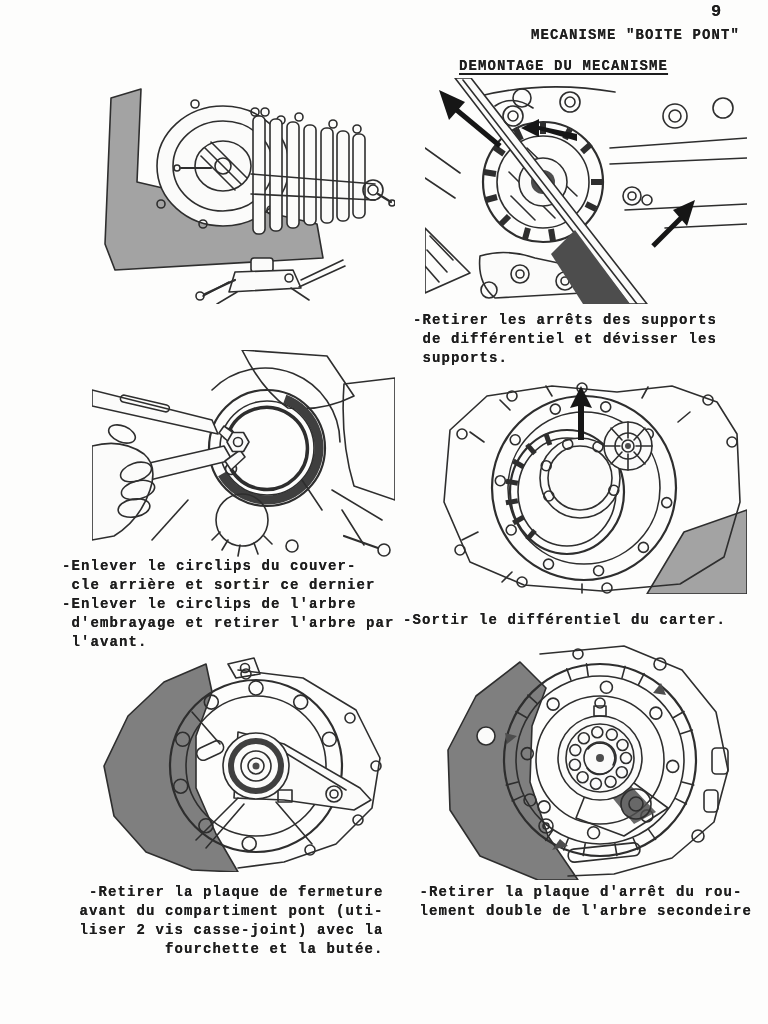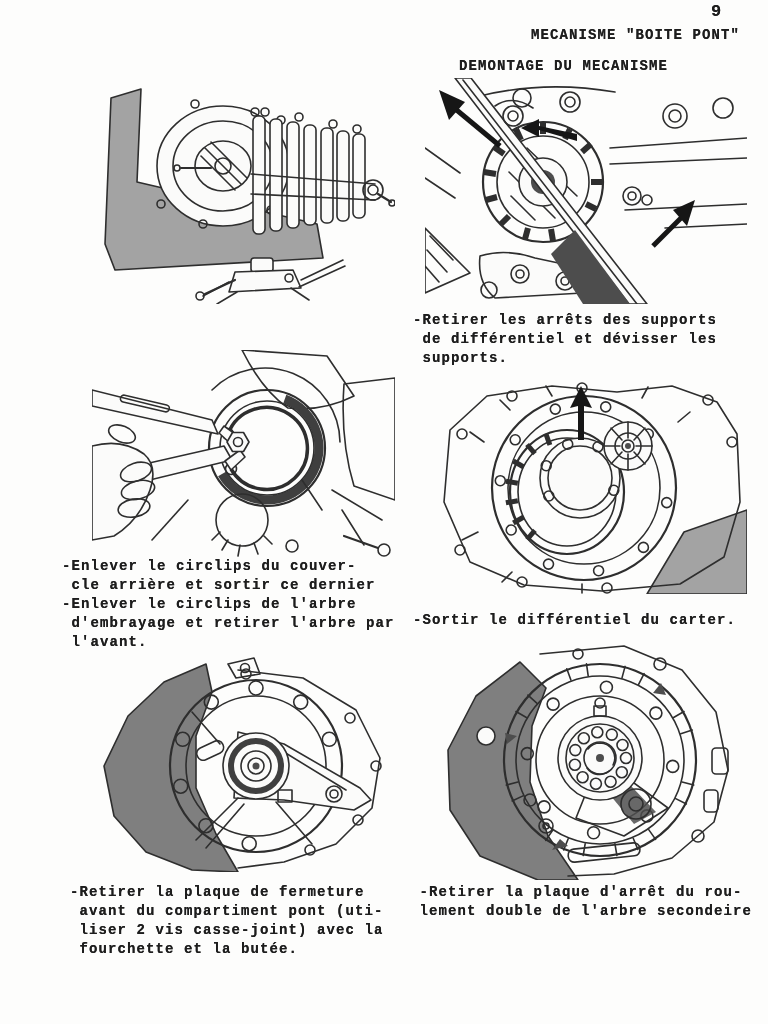--- a/index.html
+++ b/index.html
@@ -9,20 +9,21 @@
     font-family:"Liberation Mono","DejaVu Sans Mono",monospace;
     color:#1d1d1d;
   }
   .txt{
     position:absolute;font-weight:700;font-size:14px;letter-spacing:1.1px;
     line-height:19px;white-space:pre;
     text-shadow:0 0 0.6px rgba(25,25,25,0.85);
   }
   .page-number{font-size:17px;letter-spacing:0;}
   .section-heading{
+    text-decoration:underline;
     text-decoration-thickness:2px;
     text-underline-offset:3px;
   }
   figure.fig{position:absolute;margin:0;padding:0;}
   figure.fig svg{display:block;width:100%;height:100%;}
   .ln{stroke:#2e2e2e;fill:none;stroke-width:1.6;stroke-linecap:round;stroke-linejoin:round;}
   .ln2{stroke:#2e2e2e;fill:none;stroke-width:2.2;stroke-linecap:round;stroke-linejoin:round;}
   .wfill{fill:#fbfbfa;stroke:#2e2e2e;stroke-width:1.6;stroke-linejoin:round;}
   .gfill{fill:#a3a3a3;stroke:#2e2e2e;stroke-width:1.6;stroke-linejoin:round;}
   .dfill{fill:#7f7f7f;stroke:#2e2e2e;stroke-width:1.6;stroke-linejoin:round;}
@@ -423,21 +424,21 @@
   </figure>
 
   <div class="txt" style="left:413px;top:311px;">-Retirer les arrêts des supports
  de différentiel et dévisser les
  supports.</div>
   <div class="txt" style="left:62px;top:557px;">-Enlever le circlips du couver-
  cle arrière et sortir ce dernier
 -Enlever le circlips de l'arbre
  d'embrayage et retirer l'arbre par
  l'avant.</div>
-  <div class="txt" style="left:413px;top:611px;">-Sortir le différentiel du carter.</div>
-  <div class="txt" style="left:70px;top:883px;">-Retirer la plaque de fermeture
+  <div class="txt" style="left:403px;top:611px;">-Sortir le différentiel du carter.</div>
+  <div class="txt" style="left:70px;top:883px;text-align:right;">-Retirer la plaque de fermeture
  avant du compartiment pont (uti-
  liser 2 vis casse-joint) avec la
  fourchette et la butée.</div>
   <div class="txt" style="left:410px;top:883px;text-align:center;">-Retirer la plaque d'arrêt du rou-
  lement double de l'arbre secondeire</div>
 
 </div>
 
 </body></html>

